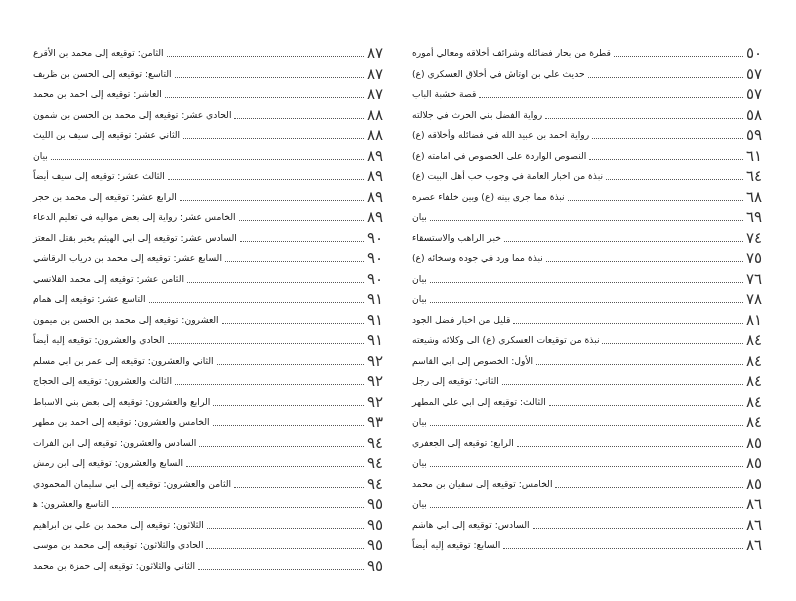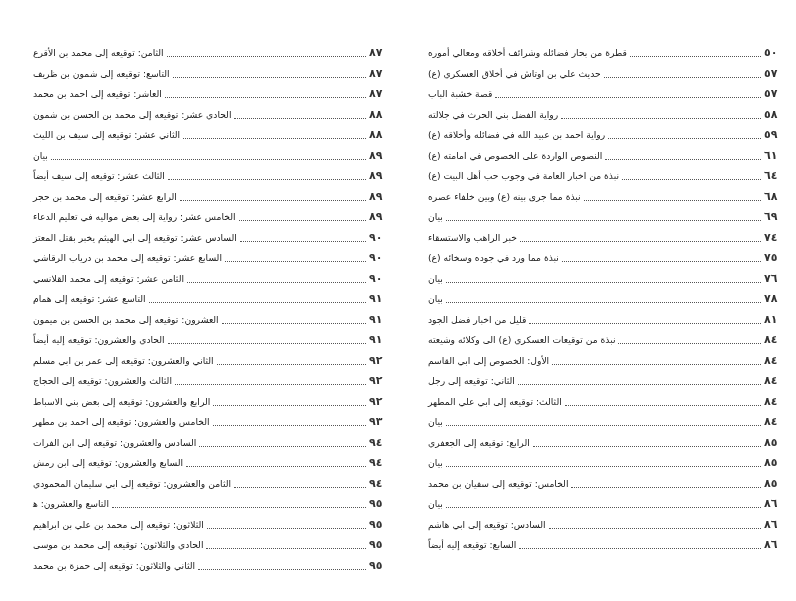--- a/index.html
+++ b/index.html
@@ -1,26 +1,26 @@
 <!DOCTYPE html>
 <html><head>
 <meta charset="utf-8">
 <style>
   html, body { margin:0; padding:0; background:#ffffff; }
   body { width:796px; height:601px; position:relative; overflow:hidden;
          font-family:"DejaVu Sans", sans-serif; color:#1a1a1a; }
   .col { position:absolute; top:43px; width:350px; }
-  .col.right { left:428px; }
+  .col.right { left:412px; }
   .col.left  { left:33px; }
   .row { height:20.5px; display:flex; flex-direction:row-reverse; align-items:center;
          direction:rtl; font-size:9.2px; line-height:12px; white-space:nowrap; }
   .title { flex:0 0 auto; direction:rtl; }
   .leader { flex:1 1 auto; border-bottom:1px dotted #555; height:1px; margin:6px 3px 0 3px;
             align-self:center; }
-  .page { flex:0 0 auto; direction:rtl; font-size:11px; color:#333; min-width:14px; text-align:left;font-weight:bold; }
+  .page { flex:0 0 auto; direction:rtl; font-size:15px; color:#333; min-width:14px; text-align:left; }
 </style>
 </head>
 <body>
 
 <div class="col right" id="colR">
     <div class="row">
       <span class="title">قطرة من بحار فضائله وشرائف أخلاقه ومعالي أموره</span>
       <span class="leader"></span>
       <span class="page">٥٠</span>
     </div>
@@ -145,21 +145,21 @@
       <span class="page">٨٦</span>
     </div>
   </div>
 <div class="col left" id="colL">
     <div class="row">
       <span class="title">الثامن: توقيعه إلى محمد بن الأقرع</span>
       <span class="leader"></span>
       <span class="page">٨٧</span>
     </div>
     <div class="row">
-      <span class="title">التاسع: توقيعه إلى شمون بن ظريف</span>
+      <span class="title">التاسع: توقيعه إلى الحسن بن ظريف</span>
       <span class="leader"></span>
       <span class="page">٨٧</span>
     </div>
     <div class="row">
       <span class="title">العاشر: توقيعه إلى احمد بن محمد</span>
       <span class="leader"></span>
       <span class="page">٨٧</span>
     </div>
     <div class="row">
       <span class="title">الحادي عشر: توقيعه إلى محمد بن الحسن بن شمون</span>

